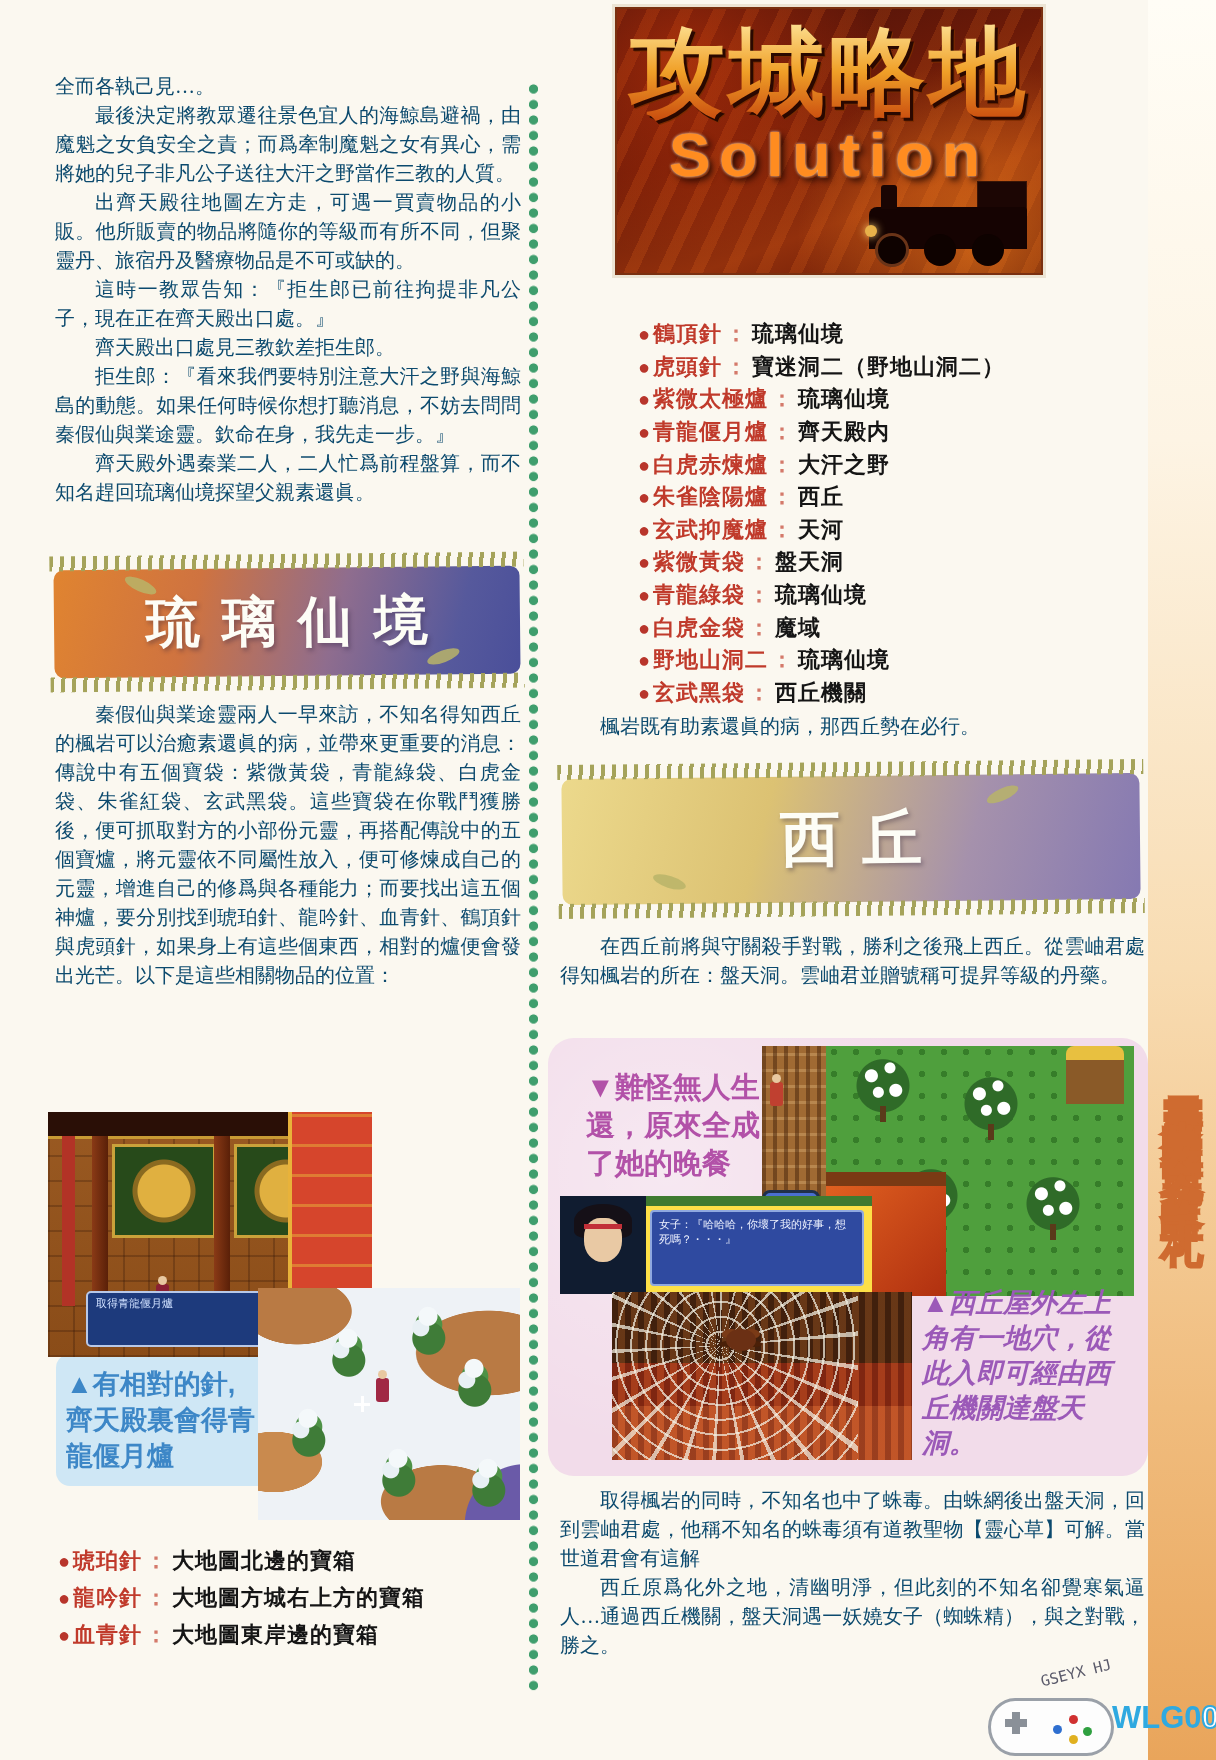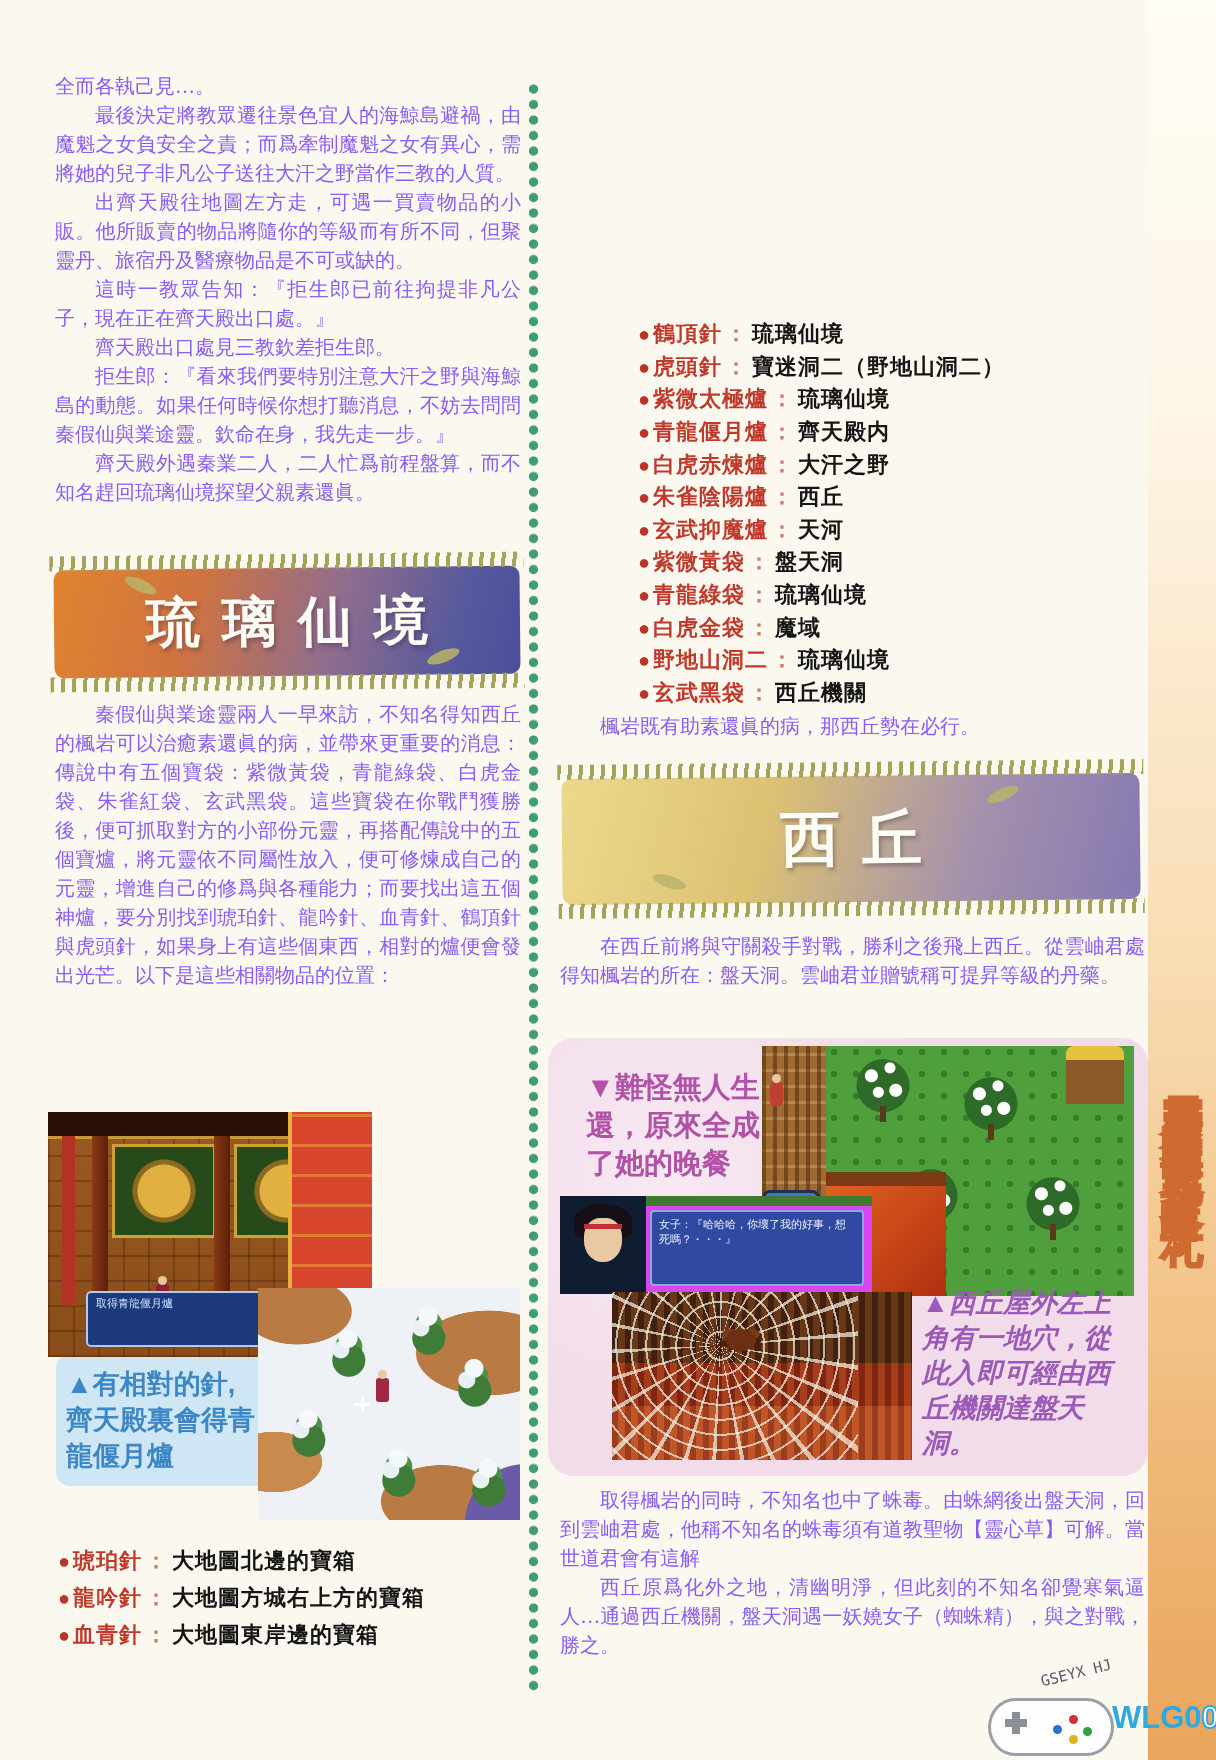--- a/index.html
+++ b/index.html
@@ -33,21 +33,21 @@
     text-shadow:0 0 3px #ffe9c8,2px 2px 0 #7a2400,4px 4px 7px #200600;}
   .train{position:absolute;right:12px;bottom:4px;width:190px;height:92px;}
   .train-body{position:absolute;right:4px;bottom:22px;width:158px;height:42px;background:#150302;border-radius:8px 4px 0 0;}
   .train-cab{position:absolute;right:4px;bottom:60px;width:48px;height:28px;background:#1c0604;border:1px solid #3a1506;}
   .train-chimney{position:absolute;left:40px;bottom:62px;width:16px;height:24px;background:#1a0503;border-radius:3px 3px 0 0;}
   .train-wheel{position:absolute;left:34px;bottom:4px;width:28px;height:28px;border-radius:50%;
     background:#0e0200;border:3px solid #6a3418;box-shadow:48px 0 0 -1px #0e0200,96px 0 0 -1px #0e0200;}
   .train-light{position:absolute;left:24px;bottom:34px;width:12px;height:12px;border-radius:50%;background:#e8b24a;box-shadow:0 0 8px #ffce70;}
   
   .text-block{position:absolute;font-family:"Liberation Serif","DejaVu Serif",serif;
-    font-size:20px;line-height:29px;color:#8b5cf6;text-align:justify;}
+    font-size:20px;line-height:29px;color:#0c4a6e;text-align:justify;}
   .para{margin:0;text-indent:2em;}
   .para.noindent{text-indent:0;}
   .lc{left:55px;width:466px;}
   .rc{left:560px;width:585px;}
   
   .banner{position:absolute;}
   .banner-core{position:absolute;left:6px;right:6px;top:16px;bottom:16px;border-radius:10px;
     transform:rotate(-.6deg);display:flex;align-items:center;justify-content:center;}
   .banner-core::before,.banner-core::after{content:"";position:absolute;left:-4px;right:-4px;height:15px;
     background:repeating-linear-gradient(95deg,#a5a35a 0 4px,transparent 4px 11px);}
@@ -125,21 +125,21 @@
       radial-gradient(circle at 42% 55%,#fff 0 5px,transparent 6px),
       radial-gradient(circle at 50% 45%,#2f6b28 0 26px,transparent 27px);}
   .btree::after{content:"";position:absolute;left:26px;bottom:0;width:6px;height:16px;background:#5a3a1a;}
   .hut{position:absolute;right:10px;top:0;width:58px;height:44px;background:#8a5a28;
     border-top:14px solid #e8c040;border-radius:8px 8px 0 0;}
   .lava-corner{position:absolute;left:64px;bottom:0;width:120px;height:110px;
     background:linear-gradient(135deg,#e06020,#b03010);
     border-top:14px solid #7a3a14;}
   .pond{position:absolute;left:0;bottom:8px;width:52px;height:92px;background:#4a6fd0;
     border:3px solid #20304a;border-radius:8px;}
-  .dialogshot{left:560px;top:1196px;width:312px;height:98px;background:#d946ef;display:flex;z-index:2;}
+  .dialogshot{left:560px;top:1196px;width:312px;height:98px;background:#fde047;display:flex;z-index:2;}
   .dialog-topstrip{position:absolute;left:0;top:0;width:100%;height:10px;background:#3f7a30;}
   .portrait{position:relative;width:86px;height:100%;background:#101c30;flex:none;}
   .hair{position:absolute;left:14px;top:8px;width:58px;height:34px;background:#151017;border-radius:50% 50% 20% 20%;}
   .face{position:absolute;left:24px;top:22px;width:38px;height:44px;background:#e9c9a4;border-radius:42% 42% 48% 48%;}
   .headband{position:absolute;left:24px;top:28px;width:38px;height:5px;background:#c23038;}
   .dialog-panel{flex:1;margin:14px 8px 8px 4px;background:#2f4aa0;border:2px solid #8fa8e0;border-radius:4px;
     color:#eef2ff;font-size:11px;line-height:15px;padding:5px 7px;}
   .spider{left:612px;top:1292px;width:300px;height:168px;z-index:2;
     background:
       repeating-linear-gradient(90deg,rgba(0,0,0,.28) 0 6px,rgba(140,85,35,.28) 6px 13px),
@@ -166,20 +166,31 @@
 </head>
 <body>
 
 <div class="page">
 
   <div class="side-strip"></div>
   <div class="side-title">霹靂幽靈箭完全攻略手札</div>
 
   <div class="divider"></div>
 
+  <div class="logo">
+    <div class="logo-title">攻城略地</div>
+    <div class="logo-sub">Solution</div>
+    <div class="train">
+      <div class="train-cab"></div>
+      <div class="train-body"></div>
+      <div class="train-chimney"></div>
+      <div class="train-light"></div>
+      <div class="train-wheel"></div>
+    </div>
+  </div>
 
   <div class="text-block lc" style="top:72px;">
     <p class="para noindent">全而各執己見…。</p>
     <p class="para">最後決定將教眾遷往景色宜人的海鯨島避禍，由魔魁之女負安全之責；而爲牽制魔魁之女有異心，需將她的兒子非凡公子送往大汗之野當作三教的人質。</p>
     <p class="para">出齊天殿往地圖左方走，可遇一買賣物品的小販。他所販賣的物品將隨你的等級而有所不同，但聚靈丹、旅宿丹及醫療物品是不可或缺的。</p>
     <p class="para">這時一教眾告知：『拒生郎已前往拘提非凡公子，現在正在齊天殿出口處。』</p>
     <p class="para">齊天殿出口處見三教欽差拒生郎。</p>
     <p class="para">拒生郎：『看來我們要特別注意大汗之野與海鯨島的動態。如果任何時候你想打聽消息，不妨去問問秦假仙與業途靈。欽命在身，我先走一步。』</p>
     <p class="para">齊天殿外遇秦業二人，二人忙爲前程盤算，而不知名趕回琉璃仙境探望父親素還眞。</p>
   </div>

